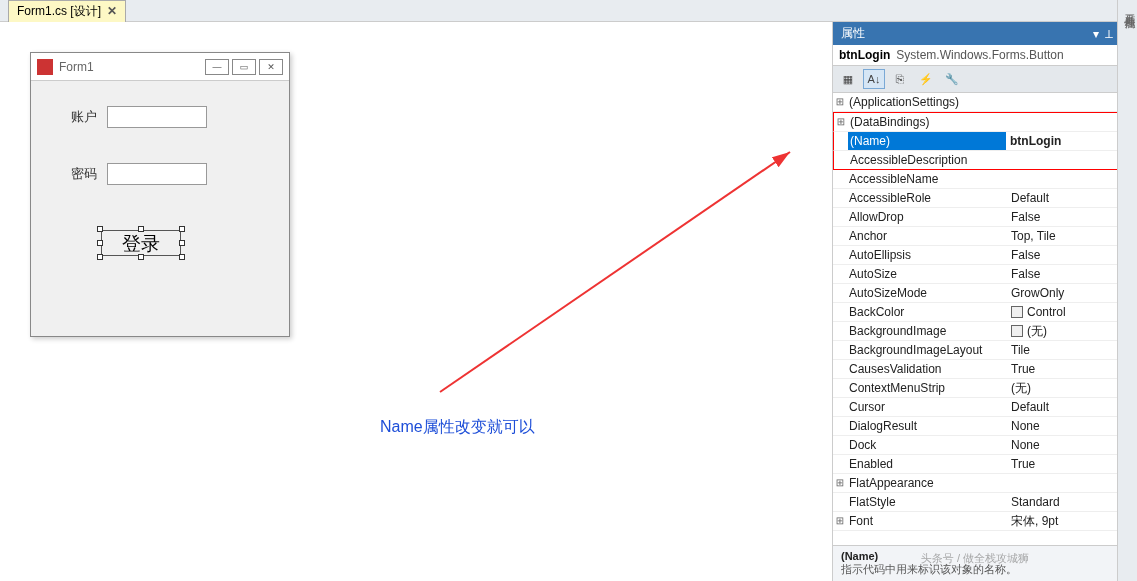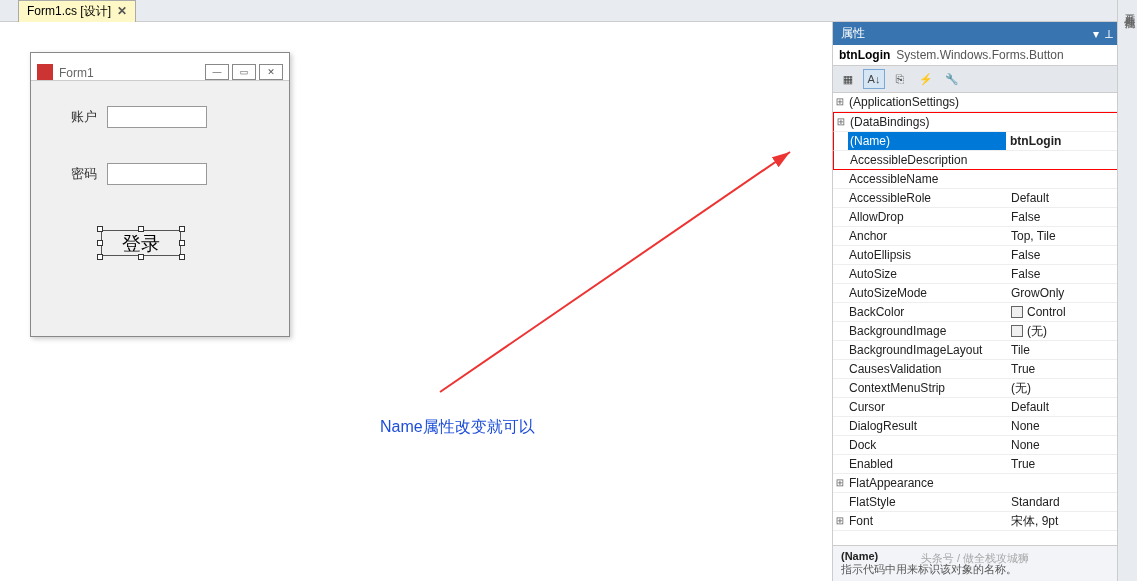--- a/index.html
+++ b/index.html
@@ -1,23 +1,23 @@
 <!DOCTYPE html>
 <html><head>
 <meta charset="utf-8">
 <style>
   * { box-sizing: border-box; margin: 0; padding: 0; }
   body { font-family: "Microsoft YaHei", Tahoma, sans-serif; font-size: 12px; background: #fff; width: 1137px; height: 581px; overflow: hidden; position: relative; }
-  .tab-bar { background: #e8ecf0; border-bottom: 1px solid #ccc; height: 22px; display: flex; align-items: center; padding-left: 18px; }
+  .tab-bar { background: #e8ecf0; border-bottom: 1px solid #ccc; height: 22px; display: flex; align-items: center; padding-left: 8px; }
   .tab { background: #fdf8c5; border: 1px solid #aaa; border-bottom: none; padding: 2px 8px; display: flex; align-items: center; gap: 6px; }
   .tab .close { cursor: pointer; font-weight: bold; color: #555; }
   .main { display: flex; height: 559px; }
   .designer { flex: 1; background: #fff; padding: 30px 0 0 30px; position: relative; }
   .form-window { width: 260px; height: 285px; background: #f0f0f0; border: 1px solid #888; box-shadow: 2px 2px 5px rgba(0,0,0,0.2); }
-  .titlebar { height: 28px; background: #fff; border-bottom: 1px solid #ccc; display: flex; align-items: flex-end; padding: 0 6px; }
+  .titlebar { height: 28px; background: #fff; border-bottom: 1px solid #ccc; display: flex; align-items: center; padding: 0 6px; }
   .titlebar .ficon { width: 16px; height: 16px; background: #c33; margin-right: 6px; }
   .titlebar .ftitle { flex: 1; color: #666; }
   .titlebar .winbtn { width: 24px; height: 16px; border: 1px solid #888; margin-left: 3px; display: flex; align-items: center; justify-content: center; font-size: 9px; color: #555; background: #fff; }
   .form-body { padding: 25px 40px; }
   .field-row { display: flex; align-items: center; margin-bottom: 35px; }
   .field-label { width: 36px; color: #333; font-size: 13px; }
   .text-input { width: 100px; height: 22px; border: 1px solid #999; background: #fff; }
   .btn-wrap { text-align: center; margin-top: 10px; position: relative; display: inline-block; left: 30px; }
   .sel-handle { width: 6px; height: 6px; background: #fff; border: 1px solid #333; position: absolute; }
   .login-btn { width: 80px; height: 26px; background: #f0f0f0; border: 1px solid #555; font-size: 19px; cursor: pointer; }

